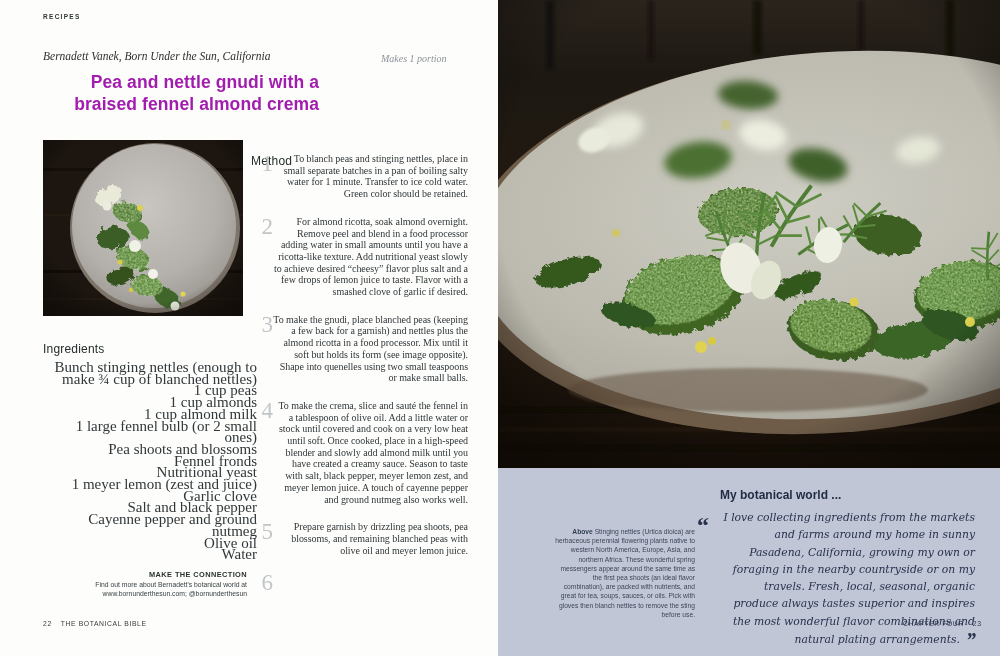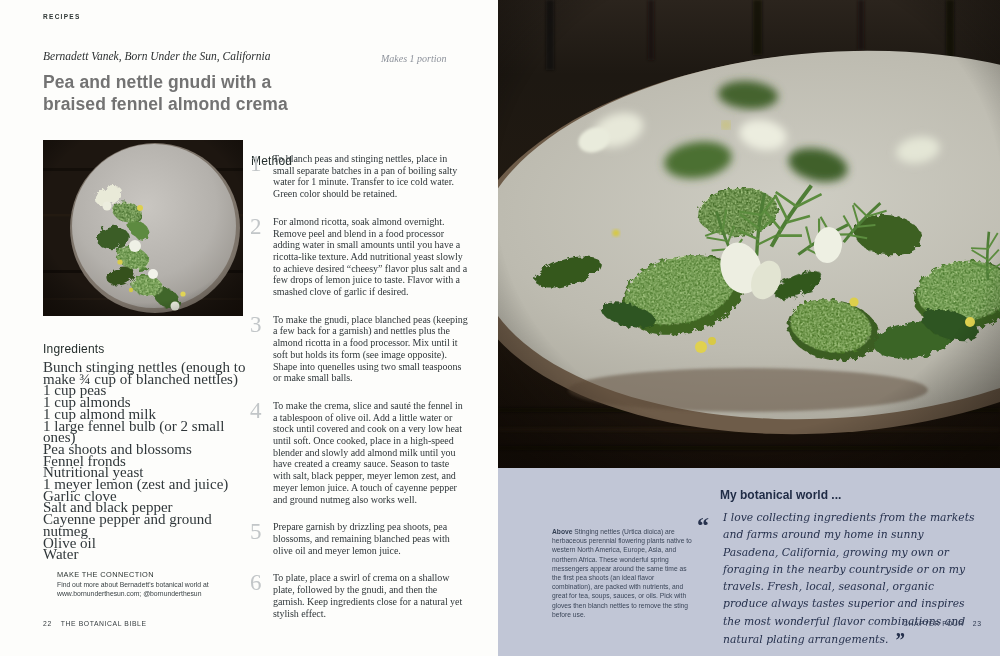--- a/index.html
+++ b/index.html
@@ -2,38 +2,38 @@
 <html><head>
 <meta charset="utf-8">
 <style>
   html,body{margin:0;padding:0;background:#e8e8e8;}
   *{box-sizing:border-box;}
   #spread{
     position:relative;width:1000px;height:656px;background:#fdfdfb;
     font-family:"Liberation Sans",sans-serif;color:#2d3436;overflow:hidden;
     margin:0 auto;
   }
-  .abs{position:absolute;}
+  .abs{position:absolute;text-align:right;}
 
   
   .eyebrow{left:43px;top:13px;font-size:6.5px;font-weight:bold;letter-spacing:1.3px;color:#2e3634;}
   .author{left:43px;top:50px;font-family:"Liberation Serif",serif;font-style:italic;font-size:11.5px;color:#2b2f30;}
   .yield{left:381px;top:53px;font-family:"Liberation Serif",serif;font-style:italic;font-size:10px;color:#8d929b;}
-  .title{left:43px;top:71px;width:260px;font-size:17.5px;line-height:22px;font-weight:bold;color:#737373;letter-spacing:.1px;}
+  .title{left:59px;top:71px;width:260px;font-size:17.5px;line-height:22px;font-weight:bold;color:#a21caf;letter-spacing:.1px;}
   .sec-head{font-size:12px;font-weight:normal;color:#242e2c;letter-spacing:.2px;margin-top:15px;}
   .ingredients-head{left:43px;top:327px;}
   .ingredients{left:43px;top:362px;width:214px;font-family:"Liberation Serif",serif;font-size:15px;line-height:11.7px;color:#30373a;}
   .ingredients div{margin:0;}
   .method-head{left:251px;top:139px;}
   .method{left:250px;top:153px;width:218px;}
   .step{display:flex;margin-bottom:16px;}
   .step-num{flex:0 0 23px;font-family:"Liberation Serif",serif;font-size:23px;line-height:22px;color:#c2c6c8;}
   .step-text{flex:1;font-family:"Liberation Serif",serif;font-size:10px;line-height:11.7px;color:#30373a;letter-spacing:-.05px;}
   .connection{left:57px;top:570px;width:190px;}
-  .connection .c-head{font-size:7.4px;font-weight:normal;letter-spacing:.4px;color:#2b3331;margin-bottom:2px;}
+  .connection .c-head{font-size:7.4px;font-weight:bold;letter-spacing:.4px;color:#2b3331;margin-bottom:2px;}
   .connection .c-line{font-size:6.8px;line-height:8.8px;color:#3a4245;}
   .folio-left{left:43px;top:620px;font-size:6.8px;letter-spacing:.6px;color:#343b3e;}
   .folio-left .num{margin-right:9px;}
 
   
   .photo-right{left:498px;top:0;width:502px;height:468px;}
   .panel{left:498px;top:468px;width:502px;height:188px;background:#c1c6d6;}
   .caption{left:552px;top:527px;width:143px;font-size:6.7px;line-height:9.2px;color:#3b4659;}
   .caption b{font-weight:bold;color:#333f53;}
   .quote-head{left:720px;top:488px;font-size:12px;font-weight:bold;color:#1f2b45;}
@@ -188,21 +188,20 @@
         <div class="step-text">To make the crema, slice and sauté the fennel in a tablespoon of olive oil. Add a little water or stock until covered and cook on a very low heat until soft. Once cooked, place in a high-speed blender and slowly add almond milk until you have created a creamy sauce. Season to taste with salt, black pepper, meyer lemon zest, and meyer lemon juice. A touch of cayenne pepper and ground nutmeg also works well.</div>
       </div>
 
       <div class="step">
         <div class="step-num">5</div>
         <div class="step-text">Prepare garnish by drizzling pea shoots, pea blossoms, and remaining blanched peas with olive oil and meyer lemon juice.</div>
       </div>
 
       <div class="step">
         <div class="step-num">6</div>
-        <div class="step-text">To plate, place a swirl of crema on a shallow plate, followed by the gnudi, and then the garnish. Keep ingredients close for a natural yet stylish effect.</div>
       </div>
     </div>
 
   <div class="abs connection">
     <div class="c-head">MAKE THE CONNECTION</div>
     <div class="c-line">Find out more about Bernadett's botanical world at</div>
     <div class="c-line">www.bornunderthesun.com; @bornunderthesun</div>
   </div>
 
   <div class="abs folio-left">

